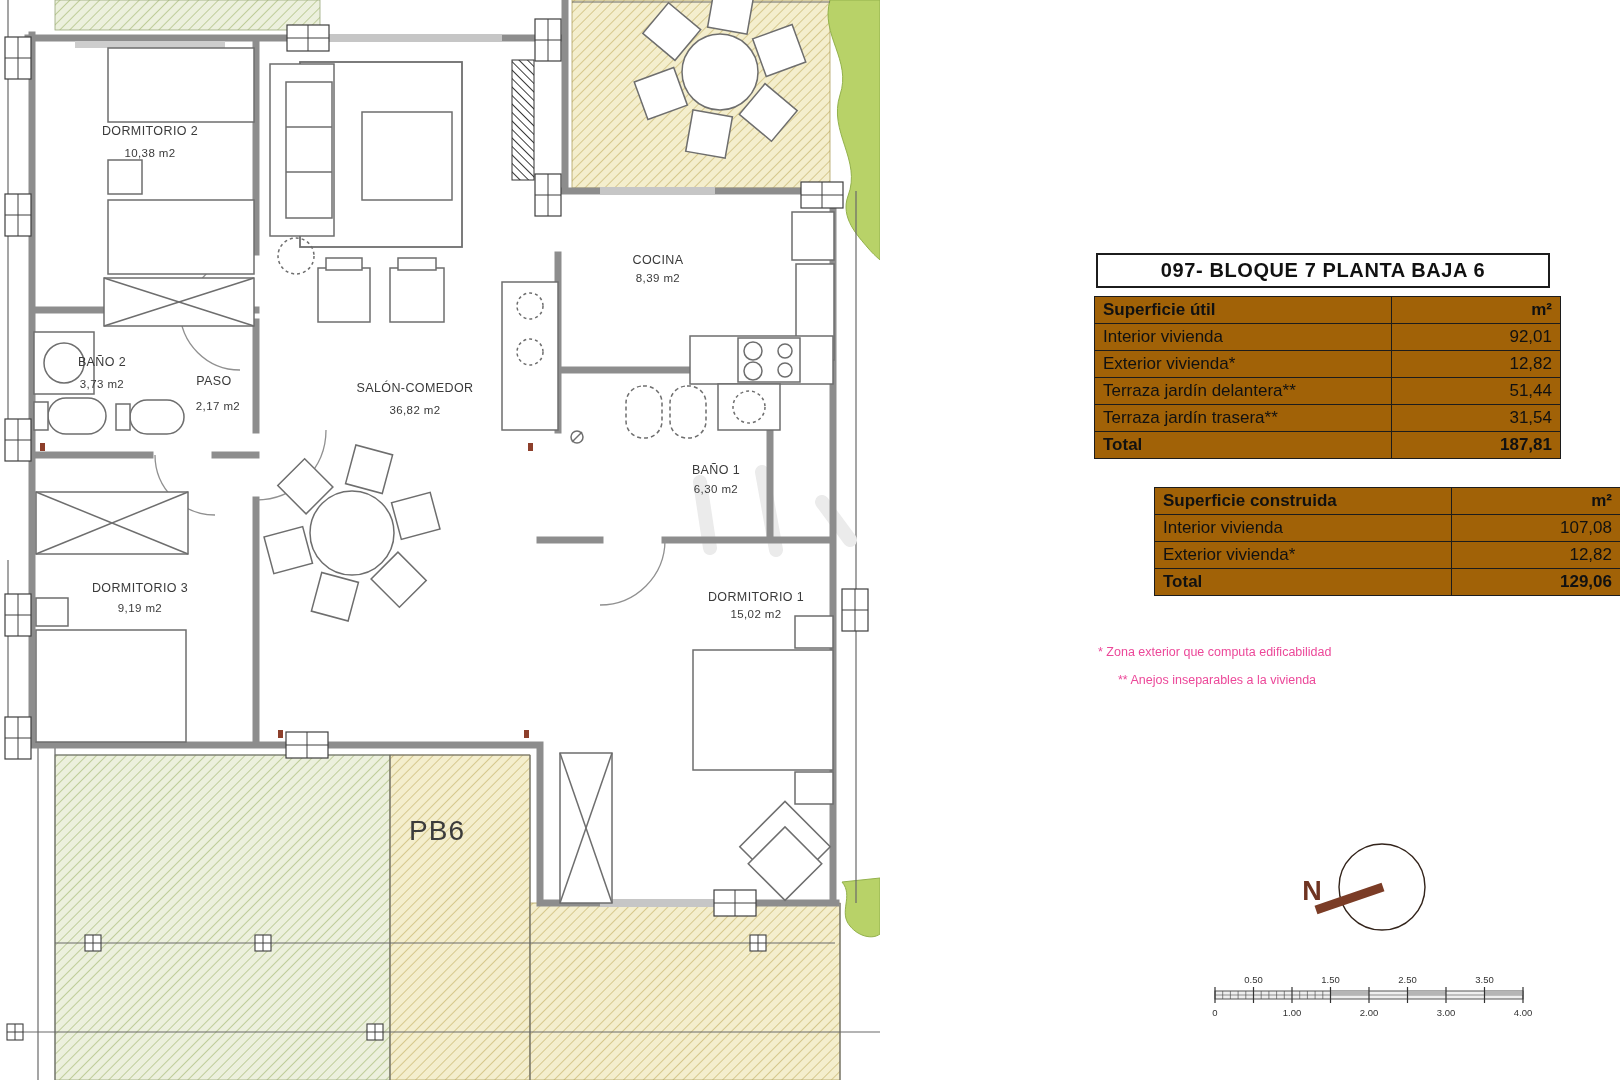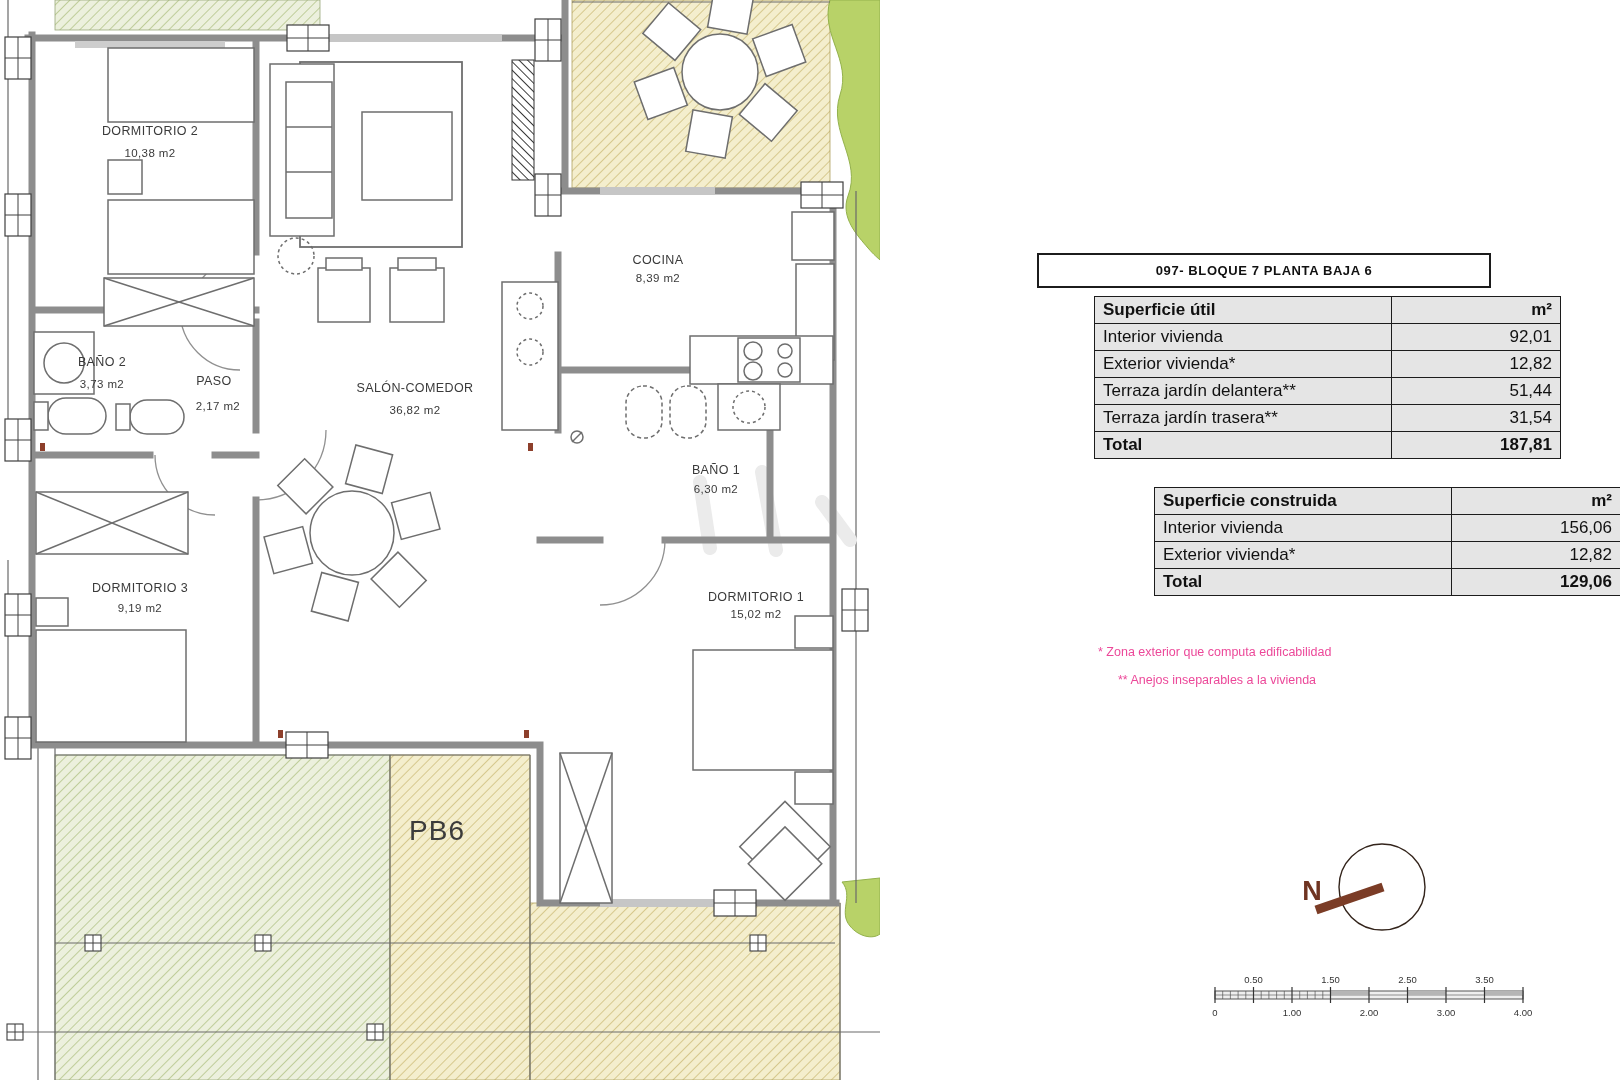--- a/index.html
+++ b/index.html
@@ -1,21 +1,21 @@
 <!DOCTYPE html>
 <html><head>
 <meta charset="utf-8">
 <style>
   html,body{margin:0;padding:0;}
   body{width:1620px;height:1080px;background:#ffffff;font-family:"Liberation Sans",sans-serif;position:relative;overflow:hidden;color:#111;}
   .page{position:absolute;inset:0;}
   #plan-svg{position:absolute;left:0;top:0;}
-  .title-box{position:absolute;left:1037px;top:253px;width:450px;height:31px;border:2px solid #1c1c1c;
-    display:flex;align-items:center;justify-content:center;font-size:13px;font-weight:bold;letter-spacing:.6px;}
-  table.areas{position:absolute;border-collapse:collapse;width:456px;table-layout:fixed;background:#e5e5e5;}
+  .title-box{position:absolute;left:1096px;top:253px;width:450px;height:31px;border:2px solid #1c1c1c;
+    display:flex;align-items:center;justify-content:center;font-size:20px;font-weight:bold;letter-spacing:.6px;}
+  table.areas{position:absolute;border-collapse:collapse;width:456px;table-layout:fixed;background:#a16207;}
   #table-util{left:1094px;top:296px;}
   #table-constr{left:1154px;top:487px;}
   table.areas td{border:1.6px solid #1c1c1c;font-size:17px;height:26px;padding:0 8px;white-space:nowrap;overflow:hidden;}
   table.areas td.lbl{width:280px;}
   table.areas td.val{width:152px;text-align:right;}
   table.areas tr.head td{font-weight:bold;font-size:17px;}
   table.areas tr.head td.val{}
   table.areas tr.total td{font-weight:bold;}
   .footnote{position:absolute;left:1098px;font-size:12.5px;color:#ec4899;}
   #fn1{top:645px;}
@@ -307,21 +307,21 @@
 </table>
 
 <table class="areas" id="table-constr">
   <tbody>
     <tr class="head">
       <td class="lbl">Superficie construida</td>
       <td class="val">m²</td>
     </tr>
     <tr>
       <td class="lbl">Interior vivienda</td>
-      <td class="val">156,06</td>
+      <td class="val">107,08</td>
     </tr>
     <tr>
       <td class="lbl">Exterior vivienda*</td>
       <td class="val">12,82</td>
     </tr>
     <tr class="total">
       <td class="lbl">Total</td>
       <td class="val">129,06</td>
     </tr>
   </tbody>

